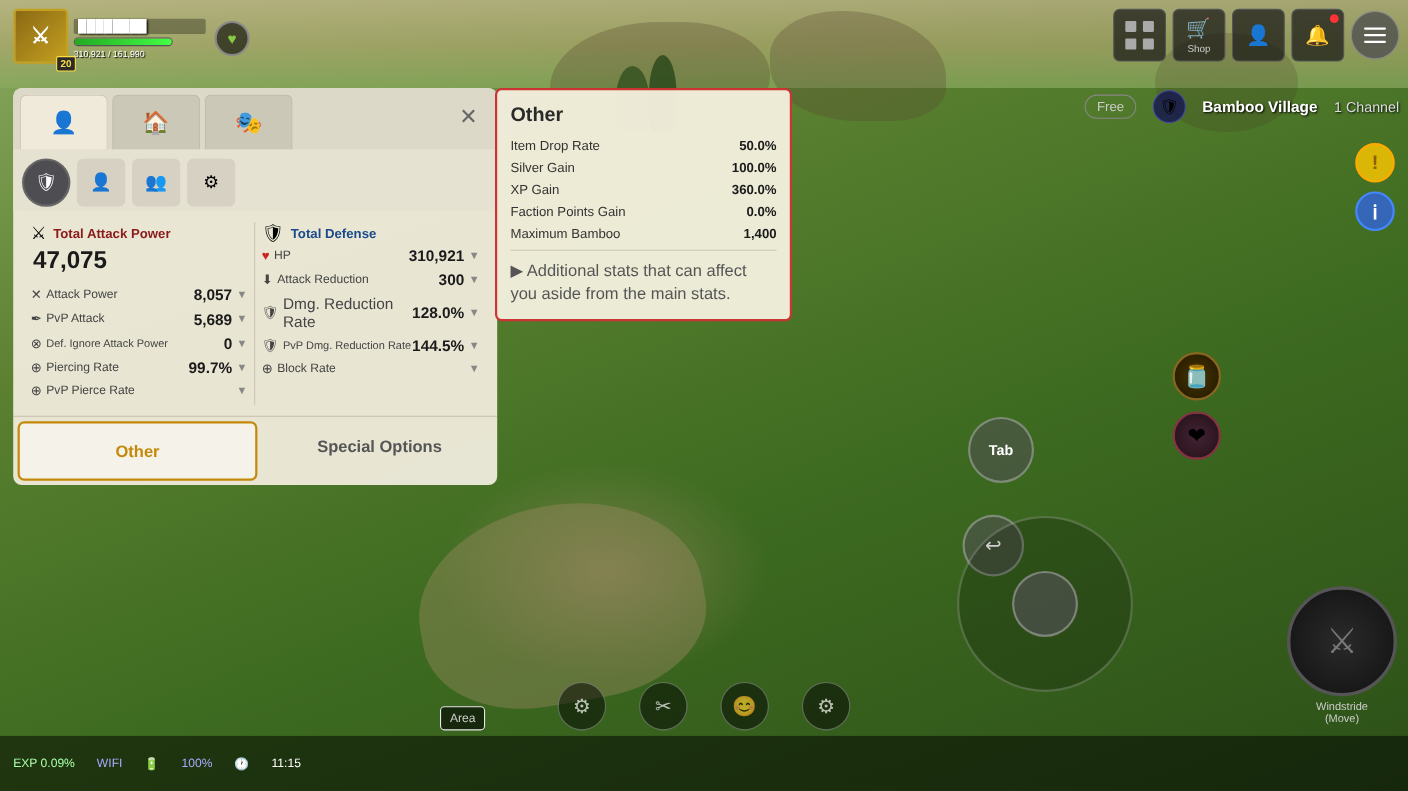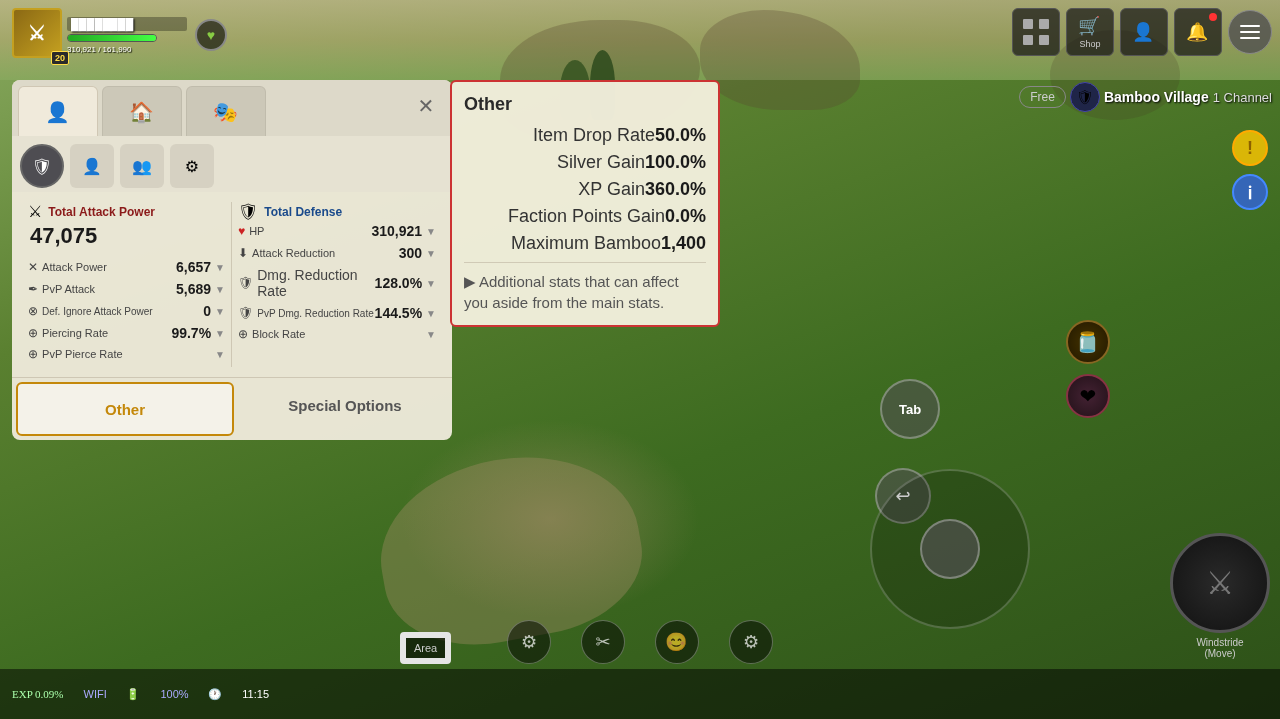--- a/index.html
+++ b/index.html
@@ -236,21 +236,21 @@
       border-radius: 1px;
     }
 
     
     .location-bar {
       position: absolute;
       top: 82px;
       right: 8px;
       display: flex;
       align-items: center;
-      gap: 4px;
+      gap: 15px;
     }
 
     .free-badge {
       background: transparent;
       border: 1px solid #888;
       border-radius: 12px;
       padding: 3px 10px;
       font-size: 12px;
       color: #ccc;
     }
@@ -320,21 +320,20 @@
       background: rgba(0,0,0,0.5);
       display: flex;
       align-items: center;
       padding: 0 12px;
       gap: 20px;
     }
 
     .exp-text {
       font-size: 11px;
       color: #aaffaa;
-      font-family: Liberation Serif, serif;
     }
 
     .wifi-text {
       font-size: 11px;
       color: #aaaaff;
     }
 
     .battery-text {
       font-size: 11px;
       color: #aaaaff;
@@ -388,21 +387,21 @@
       font-weight: bold;
       text-align: center;
       line-height: 1.2;
     }
 
     .area-btn {
       position: absolute;
       bottom: 55px;
       left: 400px;
       background: rgba(0,0,0,0.6);
-      border: 6px solid #e5e5e5;
+      border: 1px solid #e5e5e5;
       border-radius: 4px;
       padding: 4px 8px;
       color: #ccc;
       font-size: 11px;
     }
 
     .main-attack-btn {
       width: 100px;
       height: 100px;
       background: radial-gradient(circle, #2a2a2a, #111);
@@ -684,25 +683,24 @@
 
     .tooltip-title {
       font-size: 18px;
       font-weight: bold;
       color: #2a2a2a;
       margin-bottom: 10px;
     }
 
     .tooltip-row {
       display: flex;
-      justify-content: flex-end;
+      justify-content: space-between;
       margin-bottom: 6px;
-      font-size: 18px;
+      font-size: 12px;
       color: #333;
-      margin-left: 20px;
     }
 
     .tooltip-row-label {
       color: #333;
     }
 
     .tooltip-row-value {
       font-weight: bold;
       color: #1a1a1a;
     }
@@ -906,21 +904,21 @@
         <span class="stat-header-icon">⚔</span>
         <span class="stat-header-label">Total Attack Power</span>
       </div>
       <div class="stat-main-value">47,075</div>
 
       <div class="stat-row">
         <div class="stat-row-label">
           <span class="stat-row-icon">✕</span>
           <span>Attack Power</span>
         </div>
-        <span class="stat-row-value">6,657</span>
+        <span class="stat-row-value">8,057</span>
         <span class="chevron">▼</span>
       </div>
 
       <div class="stat-row">
         <div class="stat-row-label">
           <span class="stat-row-icon">✒</span>
           <span>PvP Attack</span>
         </div>
         <span class="stat-row-value">5,689</span>
         <span class="chevron">▼</span>

